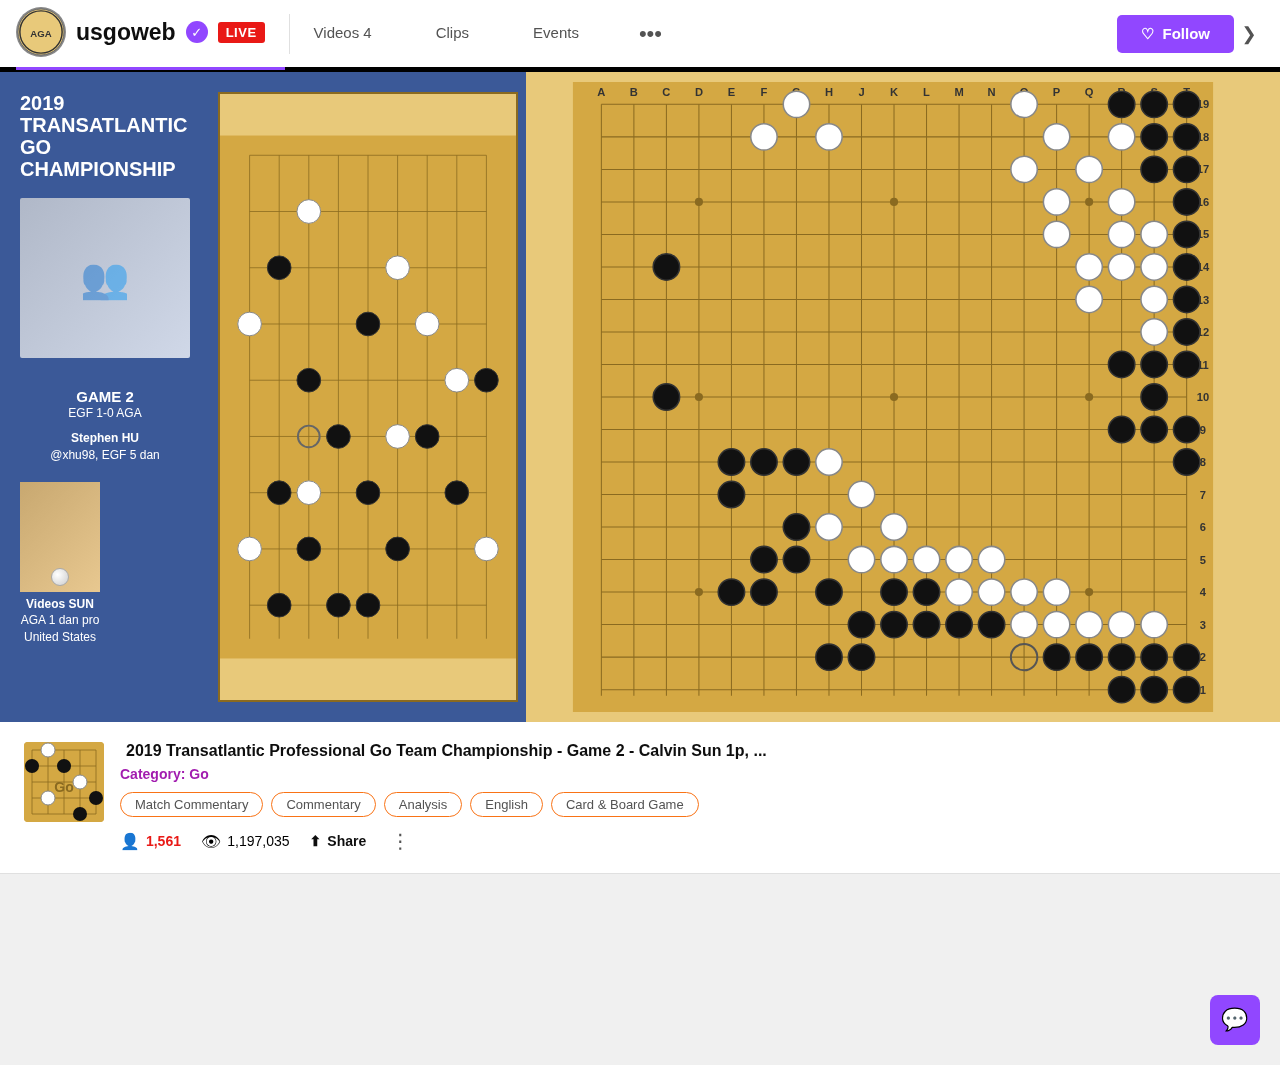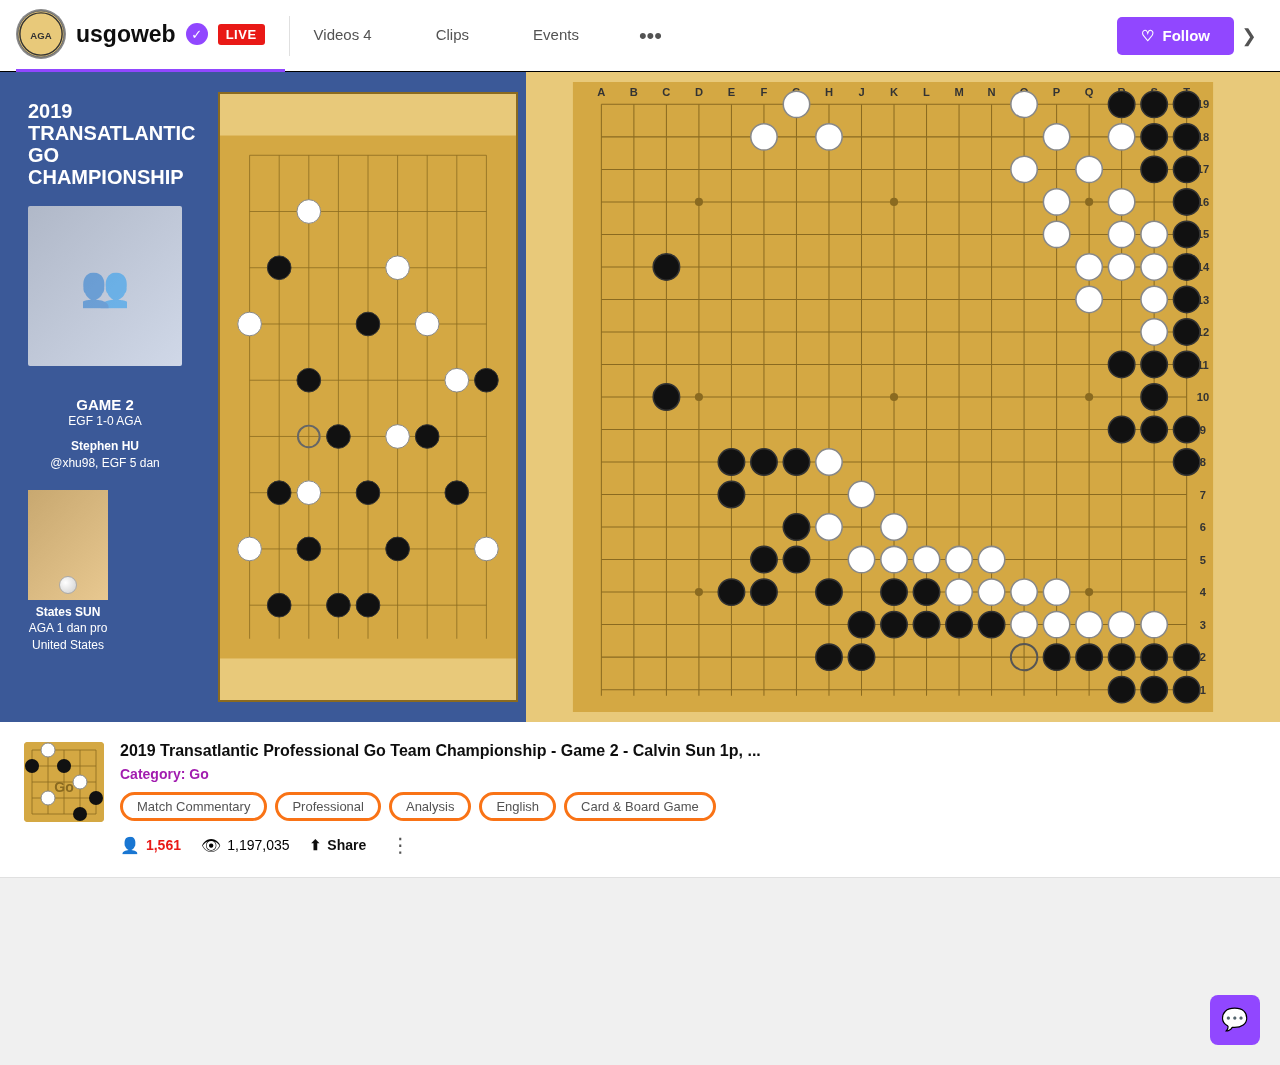--- a/index.html
+++ b/index.html
@@ -7,21 +7,21 @@
       font-family: -apple-system, BlinkMacSystemFont, 'Segoe UI', Helvetica, Arial, sans-serif;
       background: #f0f0f0;
       width: 1280px;
       min-height: 1065px;
       overflow-x: hidden;
     }
 
     
     .top-nav {
       background: #fff;
-      border-bottom: 1px solid #000000;
+      border-bottom: 5px solid #000000;
       display: flex;
       align-items: center;
       padding: 8px 16px;
       height: 72px;
       gap: 0;
     }
     .nav-logo-area {
       display: flex;
       align-items: center;
       gap: 10px;
@@ -150,21 +150,21 @@
       background: #3b5998;
       position: relative;
       display: flex;
     }
 
     
     .left-panel {
       width: 210px;
       min-width: 210px;
       background: #3b5998;
-      padding: 28px;
+      padding: 20px;
       display: flex;
       flex-direction: column;
       gap: 10px;
     }
     .championship-title {
       color: white;
       font-weight: 900;
       font-size: 22px;
       line-height: 1.1;
       text-transform: uppercase;
@@ -237,39 +237,40 @@
       position: relative;
     }
     .info-right {
       flex: 1;
     }
     .info-title {
       font-size: 16px;
       font-weight: 600;
       color: #0e0e0e;
       margin-bottom: 6px;
+      margin-left: 6px;
     }
     .info-category {
       font-size: 14px;
       color: #535353;
       margin-bottom: 10px;
     }
     .info-category span {
       color: #a21caf;
       cursor: pointer;
       font-weight: 700;
     }
     .tags {
       display: flex;
       flex-wrap: wrap;
       gap: 8px;
       margin-bottom: 12px;
     }
     .tag {
-      border: 3px solid #f97316;
+      border: 1px solid #f97316;
       border-radius: 20px;
       padding: 4px 14px;
       font-size: 13px;
       color: #535353;
       cursor: pointer;
     }
 
     .info-stats {
       display: flex;
       align-items: center;
@@ -383,21 +384,21 @@
           <div class="player-name">Stephen HU</div>
           <div>@xhu98, EGF 5 dan</div>
         </div>
 
         <div class="bottom-players">
           <div style="display:flex; flex-direction:column; align-items:center; gap:4px;">
             <div class="bottom-player-photo" style="width:80px; height:110px; background: linear-gradient(135deg, #c8a870, #e8c890); position:relative;">
               <span style="position:absolute; bottom:6px; left:50%; transform:translateX(-50%); width:18px; height:18px; border-radius:50%; background: radial-gradient(circle at 35% 35%, #fff, #ccc); border:1px solid #aaa; display:block;"></span>
             </div>
             <div class="player-info">
-              <div class="player-name">States SUN</div>
+              <div class="player-name">Videos SUN</div>
               <div>AGA 1 dan pro</div>
               <div>United States</div>
             </div>
           </div>
         </div>
       </div>
 
       <div style="width:300px; min-width:300px; background:#e8c97a; border: 2px solid #8a6a20; margin: 20px 8px; position:relative;">
         <svg viewBox="0 0 300 530" style="width:100%; height:100%;">
 
@@ -673,21 +674,21 @@
 
     <div class="info-right">
       <div class="info-title">2019 Transatlantic Professional Go Team Championship - Game 2 - Calvin Sun 1p, ...</div>
       <div class="info-category">
         <span>Category:</span>
         <span>Go</span>
       </div>
 
       <div class="tags">
         <span class="tag">Match Commentary</span>
-        <span class="tag">Professional</span>
+        <span class="tag">Commentary</span>
         <span class="tag">Analysis</span>
         <span class="tag">English</span>
         <span class="tag">Card &amp; Board Game</span>
       </div>
 
       <div class="info-stats">
         <div class="stat-item">
           <span class="stat-icon" style="color:#e91916;">👤</span>
           <span class="stat-viewers">1,561</span>
         </div>

